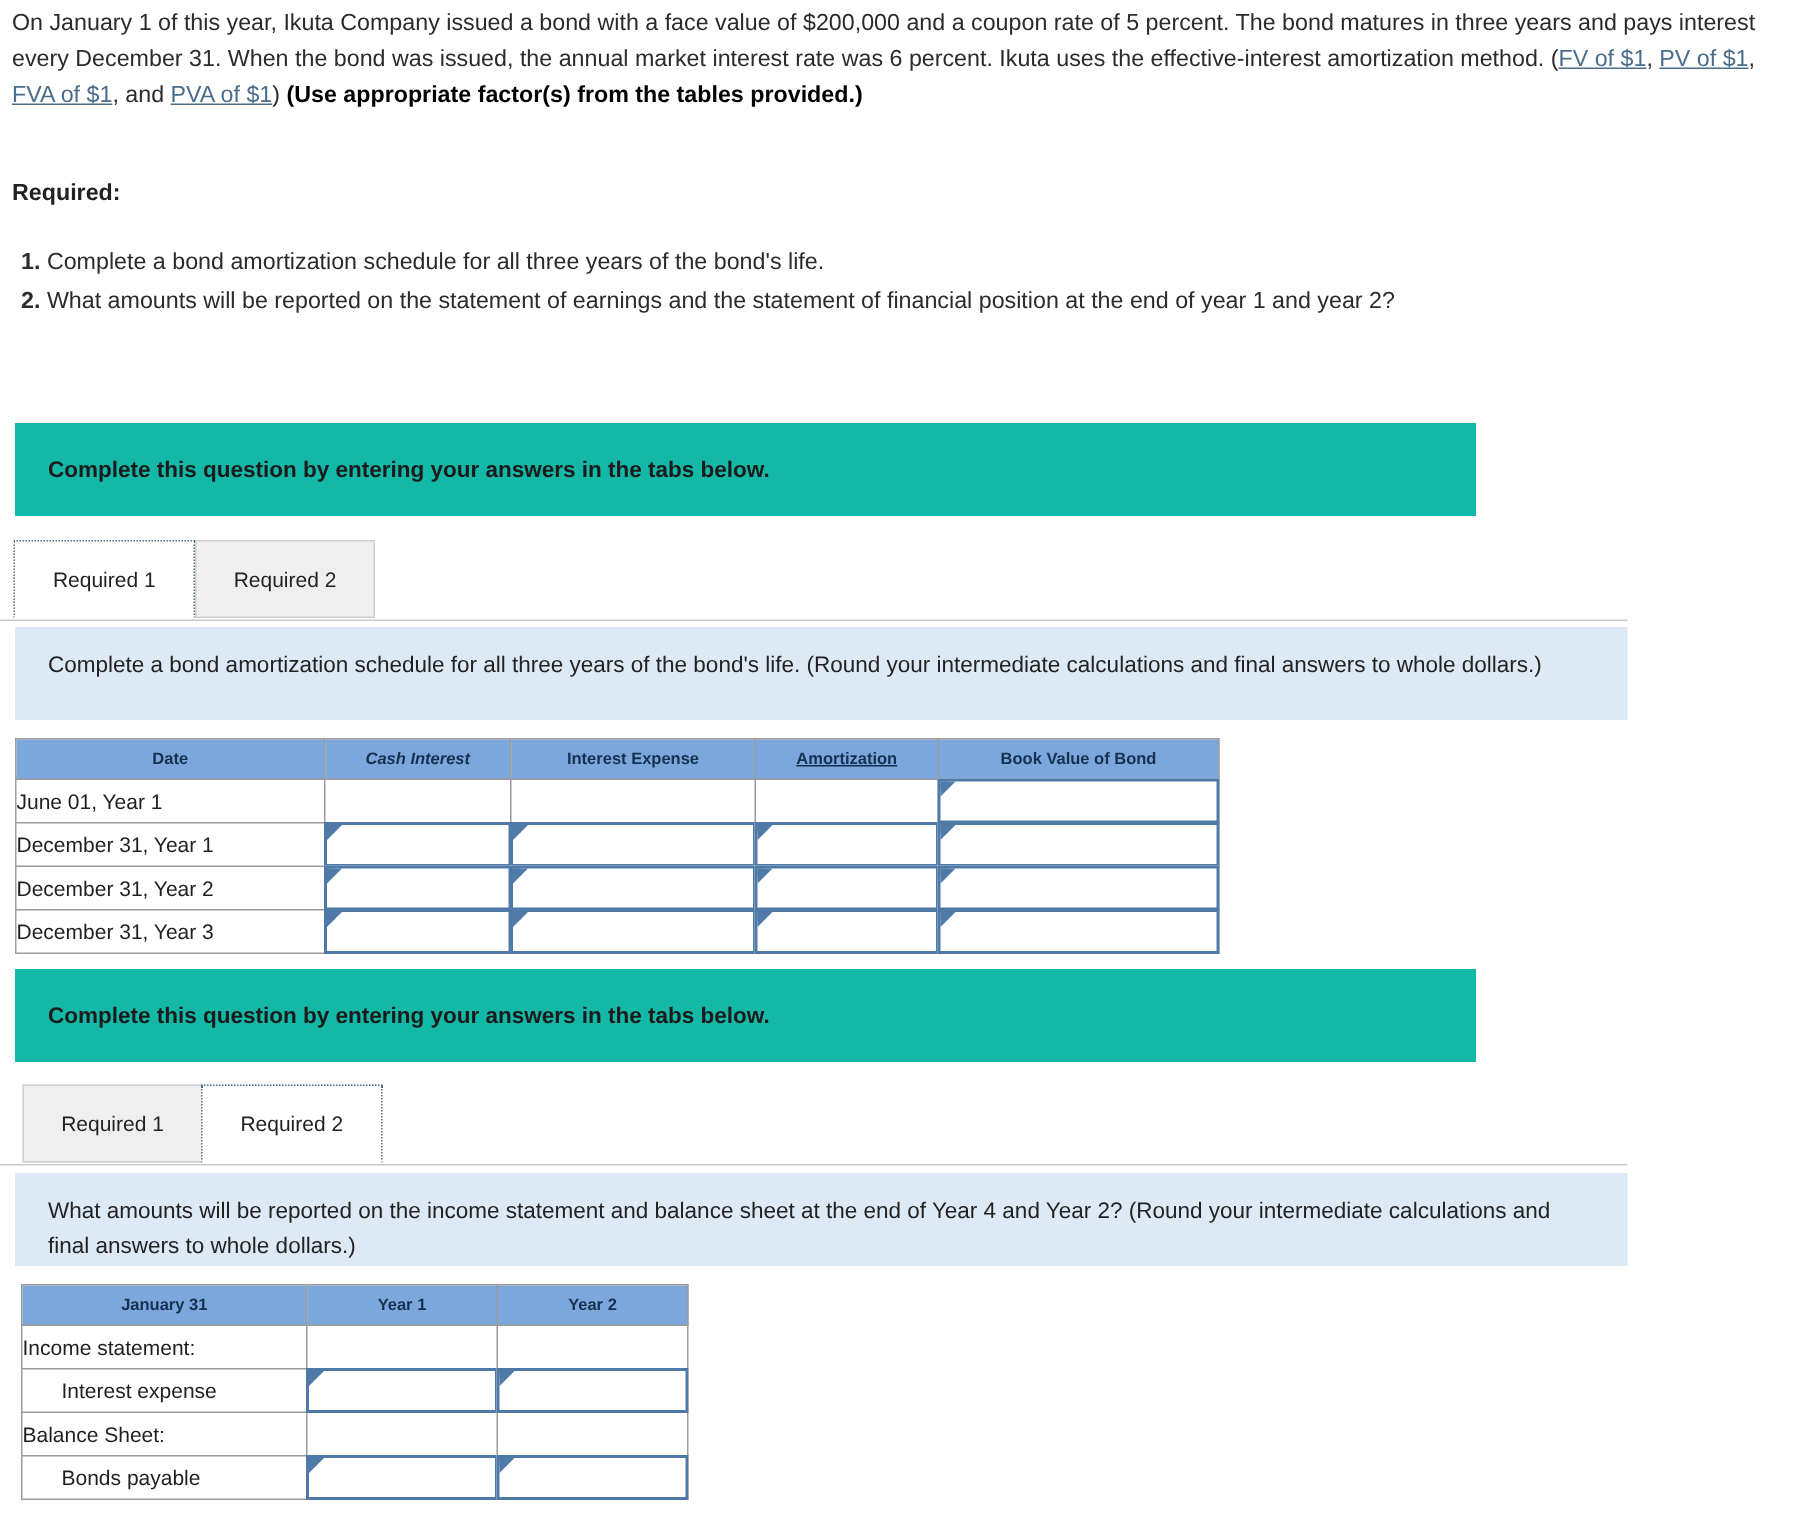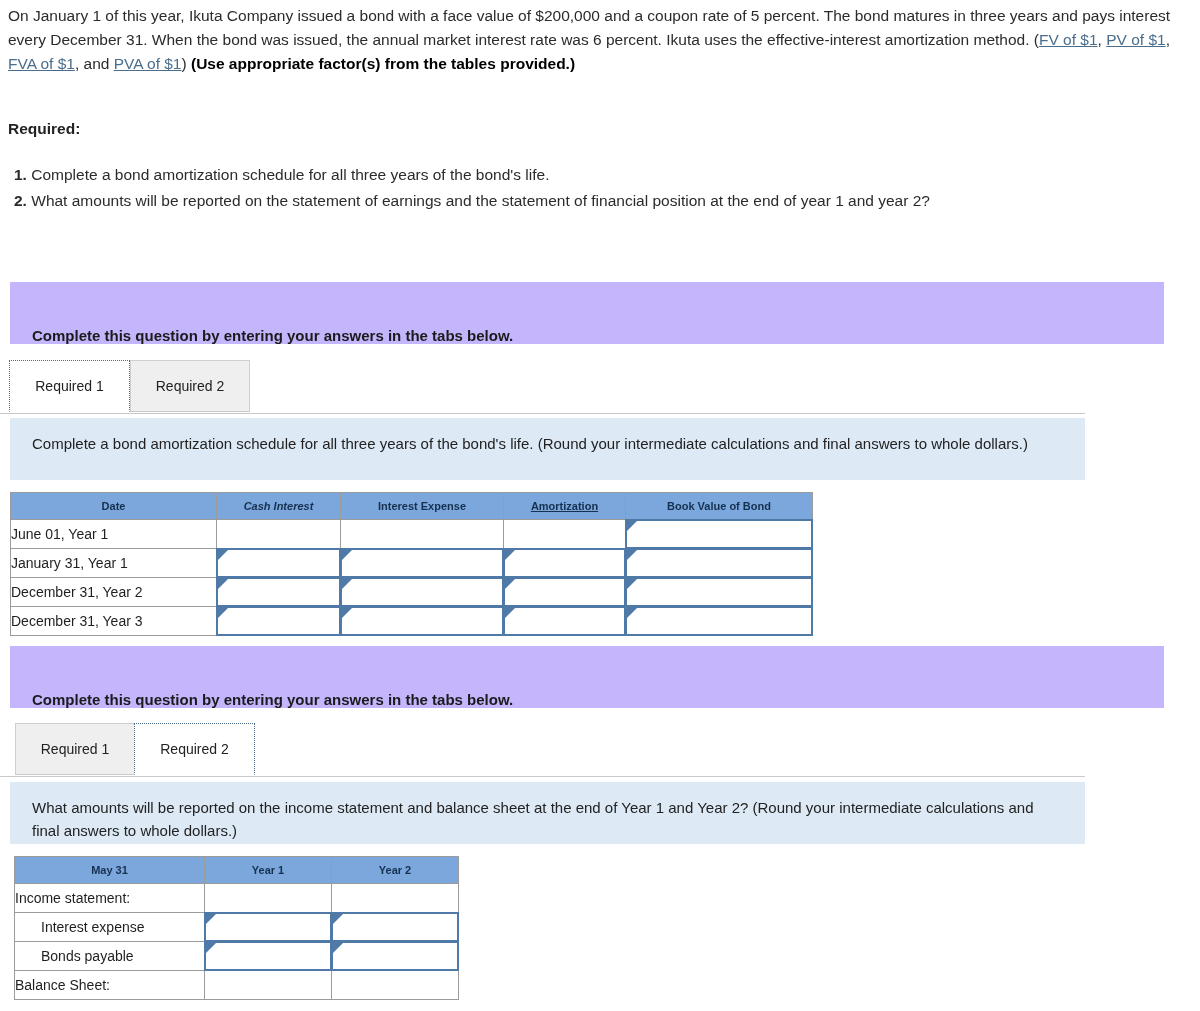--- a/index.html
+++ b/index.html
@@ -55,26 +55,26 @@
     width: 1180px;
     font-size: 15.5px;
     line-height: 26px;
     color: #2b2b2b;
   }
   .req-list .num { font-weight: bold; }
 
   
   .panel-header {
     position: absolute;
-    background: #c4b5fd;
+    background: #14b8a6;
     height: 62px;
     left: 10px;
-    width: 1154px;
+    width: 974px;
     display: flex;
-    align-items: flex-end;
+    align-items: center;
   }
   .panel-header-text {
     font-size: 15px;
     font-weight: bold;
     color: #1b1b1b;
     padding-left: 22px;
   }
 
   
   .tabbar {
@@ -239,21 +239,21 @@
       <td class="blank"></td>
       <td class="blank"></td>
       <td class="blank"></td>
       <td class="inputcell">
         <div class="inputbox">
           <input type="text" value="" style="">
         </div>
       </td>
     </tr>
     <tr>
-      <td class="label">January 31, Year 1</td>
+      <td class="label">December 31, Year 1</td>
       <td class="inputcell">
         <div class="inputbox">
           <input type="text" value="" style="">
         </div>
       </td>
       <td class="inputcell">
         <div class="inputbox">
           <input type="text" value="" style="">
         </div>
       </td>
@@ -323,26 +323,26 @@
 
 <div class="tabbar" style="top:721px;">
   <div class="tab inactive" style="left:15px; width:120px;">
     <span>Required 1</span>
   </div>
   <div class="tab active" style="left:134px; width:121px;">
     <span>Required 2</span>
   </div>
 </div>
 
-<div class="instruction" style="top:782px; height:62px;">What amounts will be reported on the income statement and balance sheet at the end of Year 1 and Year 2? (Round your intermediate calculations and final answers to whole dollars.)</div>
+<div class="instruction" style="top:782px; height:62px;">What amounts will be reported on the income statement and balance sheet at the end of Year 4 and Year 2? (Round your intermediate calculations and final answers to whole dollars.)</div>
 
 <table class="grid" style="left:14px; top:856px;">
   <thead>
     <tr>
-      <th style="width:190px;">May 31</th>
+      <th style="width:190px;">January 31</th>
       <th style="width:127px;">Year 1</th>
       <th style="width:127px;">Year 2</th>
     </tr>
   </thead>
   <tbody>
     <tr>
       <td class="label">Income statement:</td>
       <td class="blank"></td>
       <td class="blank"></td>
     </tr>
@@ -353,31 +353,31 @@
           <input type="text" value="" style="">
         </div>
       </td>
       <td class="inputcell">
         <div class="inputbox">
           <input type="text" value="" style="">
         </div>
       </td>
     </tr>
     <tr>
+      <td class="label">Balance Sheet:</td>
+      <td class="blank"></td>
+      <td class="blank"></td>
+    </tr>
+    <tr>
       <td class="label indent">Bonds payable</td>
       <td class="inputcell">
         <div class="inputbox">
           <input type="text" value="" style="">
         </div>
       </td>
       <td class="inputcell">
         <div class="inputbox">
           <input type="text" value="" style="">
         </div>
       </td>
-    </tr>
-    <tr>
-      <td class="label">Balance Sheet:</td>
-      <td class="blank"></td>
-      <td class="blank"></td>
     </tr>
   </tbody>
 </table>
 
 </body></html>

